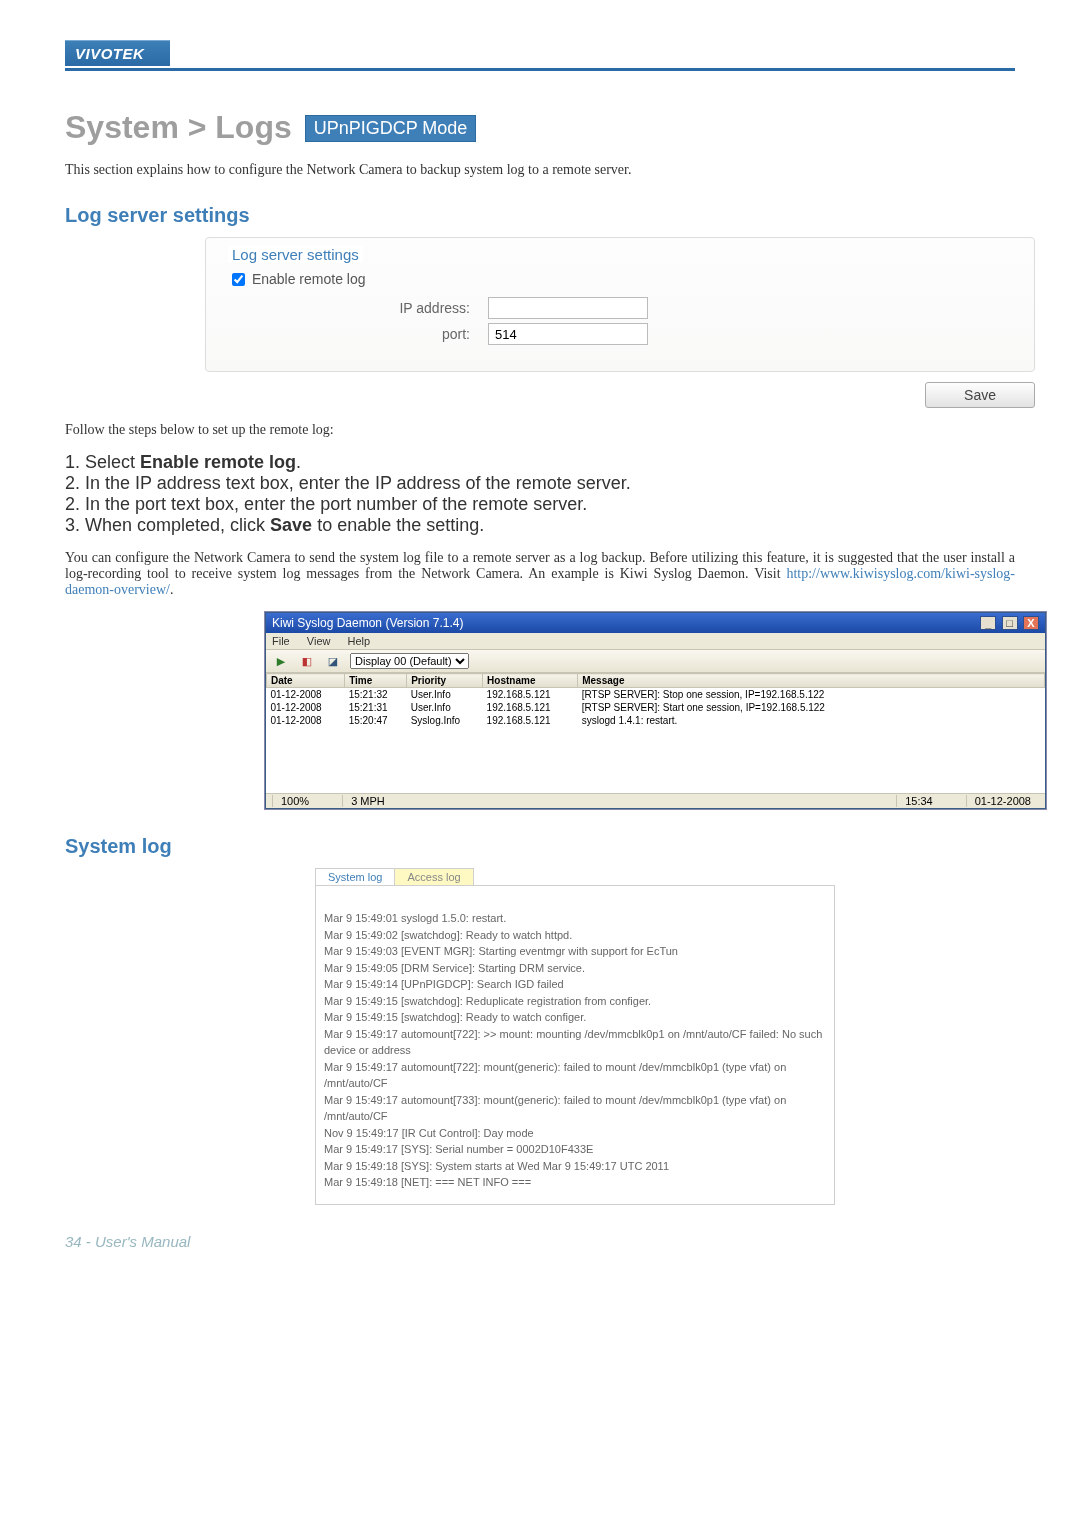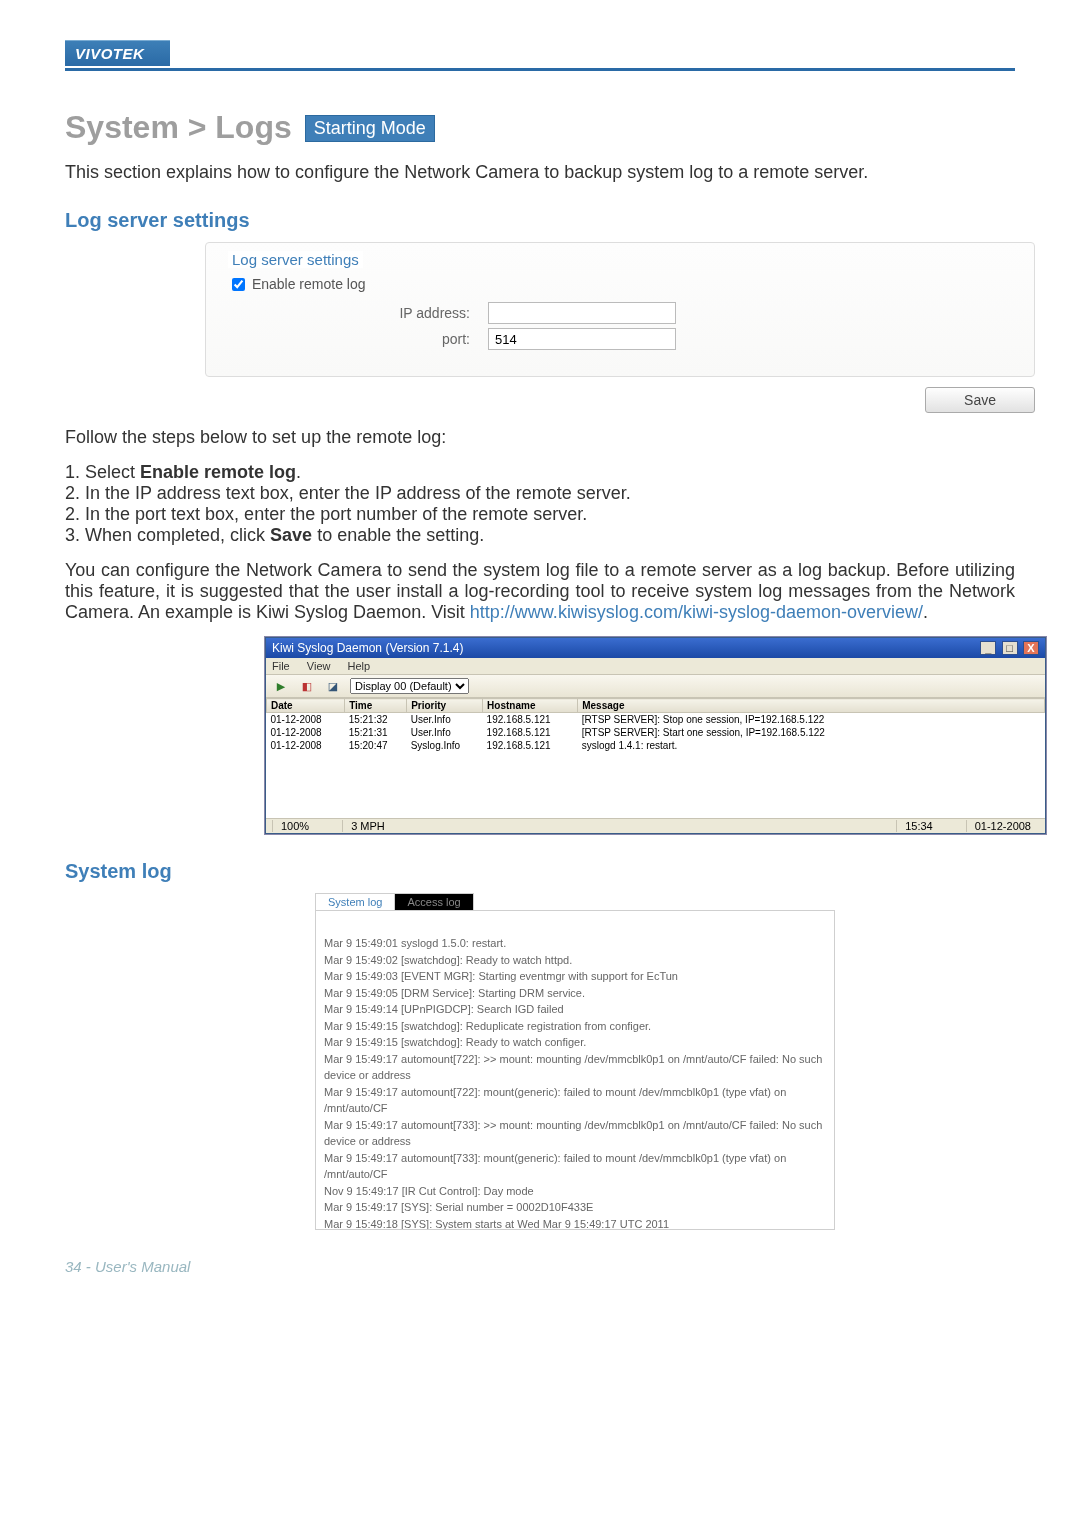--- a/index.html
+++ b/index.html
@@ -41,24 +41,25 @@
     color: #fff;
     font-size: 18px;
     padding: 2px 8px;
     margin-left: 4px;
     font-weight: normal;
     vertical-align: 4px;
     border: 1px solid #2c6a9f;
     display: inline-block;
   }
   .p {
-    font-size: 18px;
+    font-size: 14px;
     color: #333;
     margin: 14px 0;
     text-align: justify;
+    font-family: Liberation Serif, serif;
   }
   .h2 {
     color: #3f7fb8;
     font-weight: bold;
     font-size: 20px;
     margin: 26px 0 10px;
   }
   .link { color: #3f7fb8; }
   .footer {
     color: #99b7c0;
@@ -85,21 +86,21 @@
     position: relative;
     top: -2px;
     background: #fff;
     padding: 0 4px;
     display: inline-block;
   }
   .cb-row { margin: 4px 0 8px; font-size:14px; color:#555;}
   .cb-row input[type=checkbox]{ vertical-align:-2px; }
   .form-row { display:flex; align-items:center; margin:4px 0; }
   .form-row .lbl { width:260px; text-align:right; padding-right:18px; color:#666; font-size:14px;}
-  .form-row .inp { width:188px; border:1px solid #bbb; height:22px; padding:2px 6px; font-size:13px; background:#fff;}
+  .form-row .inp { width:160px; border:1px solid #bbb; height:22px; padding:2px 6px; font-size:13px; background:#fff;}
   .save-row { text-align:right; margin-top:10px; }
   .btn {
     display:inline-block;
     border:1px solid #aaa;
     background:linear-gradient(#fefefe,#e2e2e2);
     padding:4px 38px;
     font-size:14px;
     color:#444;
     border-radius:3px;
   }
@@ -164,21 +165,21 @@
     font-size:11px;
     color:#555;
     border:none;
   }
   .slog-tabs {
     display:flex; gap:0;
   }
   .slog-tab {
     padding:2px 12px;
     border:1px solid #cfcfcf;
-    background:#000000;
+    background:#fef9c3;
     color:#888;
     border-bottom:none;
     margin-right:-1px;
   }
   .slog-tab.active {
     color:#3f7fb8; background:#fff;
     border-color:#cfcfcf;
   }
   .slog-box {
     border:1px solid #cfcfcf;
@@ -195,21 +196,21 @@
 <body>
 
 <div class="page">
 
   <div class="brand-bar">
     <span class="brand">VIVOTEK</span>
   </div>
 
   <div class="h1">
     <span>System &gt; Logs</span>
-    <span class="mode">Starting Mode</span>
+    <span class="mode">UPnPIGDCP Mode</span>
   </div>
 
   <p class="p">This section explains how to configure the Network Camera to backup system log to a remote server.</p>
 
   <div class="h2">Log server settings</div>
 
   <div class="panel-outer">
     <div class="fieldset">
       <span class="fieldset-legend">Log server settings</span>
       <div class="cb-row">
@@ -317,21 +318,20 @@
     <div class="slog-box">
       <p class="slog-line">Mar 9 15:49:01 syslogd 1.5.0: restart.</p>
       <p class="slog-line">Mar 9 15:49:02 [swatchdog]: Ready to watch httpd.</p>
       <p class="slog-line">Mar 9 15:49:03 [EVENT MGR]: Starting eventmgr with support for EcTun</p>
       <p class="slog-line">Mar 9 15:49:05 [DRM Service]: Starting DRM service.</p>
       <p class="slog-line">Mar 9 15:49:14 [UPnPIGDCP]: Search IGD failed</p>
       <p class="slog-line">Mar 9 15:49:15 [swatchdog]: Reduplicate registration from configer.</p>
       <p class="slog-line">Mar 9 15:49:15 [swatchdog]: Ready to watch configer.</p>
       <p class="slog-line">Mar 9 15:49:17 automount[722]: &gt;&gt; mount: mounting /dev/mmcblk0p1 on /mnt/auto/CF failed: No such device or address</p>
       <p class="slog-line">Mar 9 15:49:17 automount[722]: mount(generic): failed to mount /dev/mmcblk0p1 (type vfat) on /mnt/auto/CF</p>
-      <p class="slog-line">Mar 9 15:49:17 automount[733]: &gt;&gt; mount: mounting /dev/mmcblk0p1 on /mnt/auto/CF failed: No such device or address</p>
       <p class="slog-line">Mar 9 15:49:17 automount[733]: mount(generic): failed to mount /dev/mmcblk0p1 (type vfat) on /mnt/auto/CF</p>
       <p class="slog-line">Nov 9 15:49:17 [IR Cut Control]: Day mode</p>
       <p class="slog-line">Mar 9 15:49:17 [SYS]: Serial number = 0002D10F433E</p>
       <p class="slog-line">Mar 9 15:49:18 [SYS]: System starts at Wed Mar 9 15:49:17 UTC 2011</p>
       <p class="slog-line">Mar 9 15:49:18 [NET]: === NET INFO ===</p>
 
     </div>
   </div>
 
   <div class="footer">34 - User's Manual</div>

